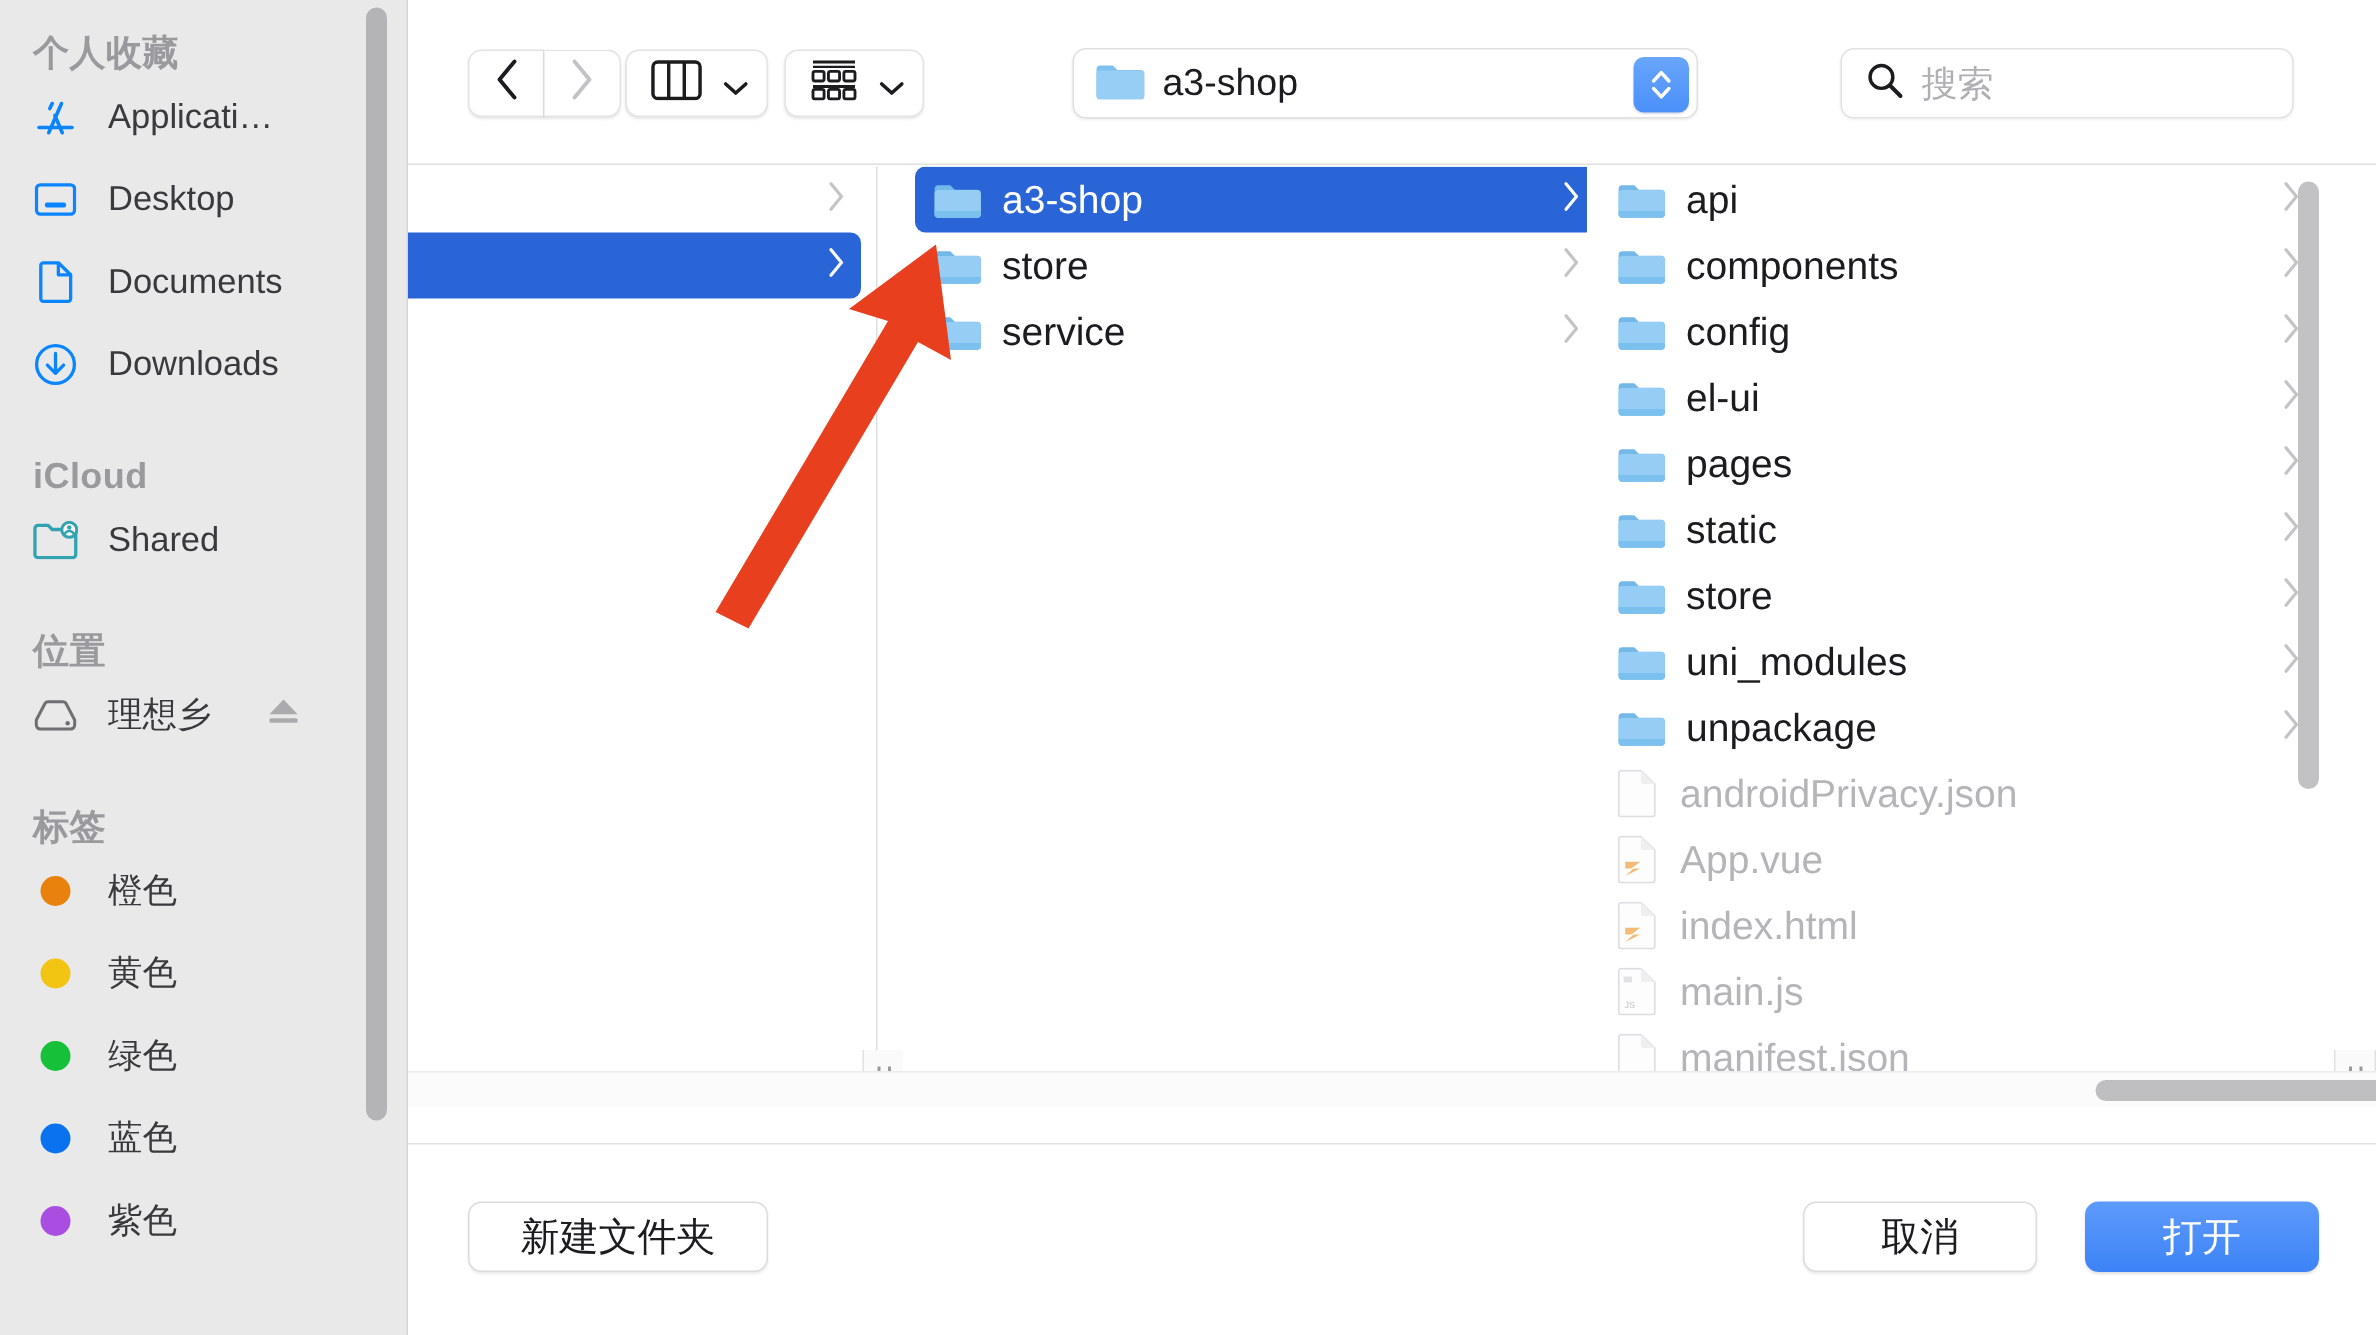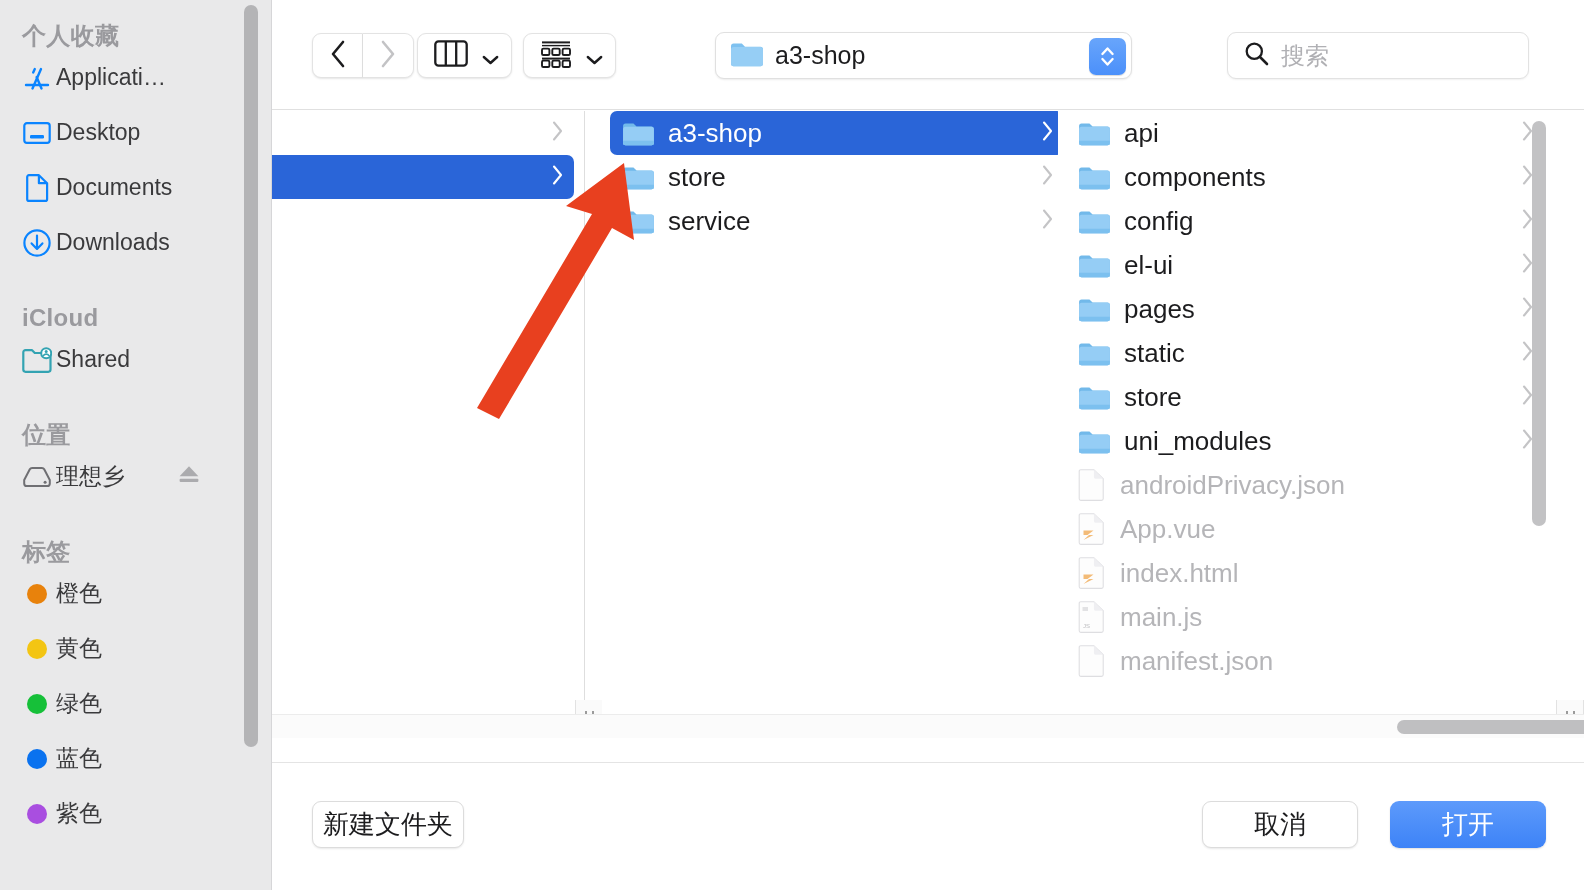--- a/index.html
+++ b/index.html
@@ -21,21 +21,21 @@
   }
   .sb-section {
     font-size: 24px; color: #9a9a9e; font-weight: 600;
     padding: 0 0 0 22px; height: 28px; line-height: 28px;
     letter-spacing: .3px;
   }
   .sb-section.first { margin-top: 22px; }
   .sb-section.gap { margin-top: 34px; }
   .sb-item {
     display: flex; align-items: center;
-    height: 55px; padding-left: 22px; gap: 4px;
+    height: 55px; padding-left: 22px; gap: 20px;
     font-size: 23px; color: #3a3a3c;
   }
   .sb-item .lbl { white-space: nowrap; }
   .sb-ic { width: 30px; height: 30px; flex: 0 0 30px;
            display: flex; align-items: center; justify-content: center; }
   .sb-ic svg { display: block; }
   .dot { width: 20px; height: 20px; border-radius: 50%; display: block; }
   .eject { margin-left: auto; margin-right: 70px; opacity: .55; }
   .sb-scroll {
     position: absolute; right: 14px; top: 5px;
@@ -164,21 +164,21 @@
   }
   .btn.plain {
     background: #ffffff; border: 1px solid #dcdcdc;
     color: #1c1c1e; box-shadow: 0 1px 2px rgba(0,0,0,.09);
   }
   .btn.primary {
     background: linear-gradient(#5d9afb, #3d83f7);
     color: #ffffff; border: none;
     box-shadow: 0 1px 2px rgba(0,0,0,.13);
   }
-  #new-folder-btn { left: 40px; top: 38px; width: 152px; height: 47px; }
+  #new-folder-btn { left: 40px; top: 38px; width: 200px; height: 47px; }
   #cancel-btn     { left: 930px; top: 38px; width: 156px; height: 47px; }
   #open-btn       { left: 1118px; top: 38px; width: 156px; height: 47px; }
 
   
   .annot { position: absolute; left: 0; top: 0; width: 1584px; height: 890px; pointer-events: none; }
 </style>
 </head>
 <body>
 
 <div id="root">
@@ -538,20 +538,33 @@
                   <path d="M1 6.2a2.6 2.6 0 0 1 2.6-2.6h8.2l3.2 3.1h15.4a2.6 2.6 0 0 1 2.6 2.6v14.3a2.6 2.6 0 0 1-2.6 2.6H3.6A2.6 2.6 0 0 1 1 23.6z" fill="#72b9ea"></path>
                   <path d="M1 9.6a2.6 2.6 0 0 1 2.6-2.6h26.8a2.6 2.6 0 0 1 2.6 2.6v14a2.6 2.6 0 0 1-2.6 2.6H3.6A2.6 2.6 0 0 1 1 23.6z" fill="#95cdf5"></path>
                   <path d="M1 21.5 H33 V23.6a2.6 2.6 0 0 1-2.6 2.6H3.6A2.6 2.6 0 0 1 1 23.6z" fill="#7cc0ef"></path>
                 </svg>
               </span>
               <span class="name">uni_modules</span>
               <span class="arrow"><svg width="13" height="22" viewBox="0 0 13 22" fill="none">
                   <path d="M3 2.5 L10 11 L3 19.5" stroke="#8a8a8e" stroke-width="2.1" stroke-linecap="round" stroke-linejoin="round"></path>
                 </svg></span>
             </div>
+            <div class="row">
+              <span class="ficon">
+                <svg width="32" height="26" viewBox="0 0 33 27">
+                  <path d="M1 6.2a2.6 2.6 0 0 1 2.6-2.6h8.2l3.2 3.1h15.4a2.6 2.6 0 0 1 2.6 2.6v14.3a2.6 2.6 0 0 1-2.6 2.6H3.6A2.6 2.6 0 0 1 1 23.6z" fill="#72b9ea"></path>
+                  <path d="M1 9.6a2.6 2.6 0 0 1 2.6-2.6h26.8a2.6 2.6 0 0 1 2.6 2.6v14a2.6 2.6 0 0 1-2.6 2.6H3.6A2.6 2.6 0 0 1 1 23.6z" fill="#95cdf5"></path>
+                  <path d="M1 21.5 H33 V23.6a2.6 2.6 0 0 1-2.6 2.6H3.6A2.6 2.6 0 0 1 1 23.6z" fill="#7cc0ef"></path>
+                </svg>
+              </span>
+              <span class="name">unpackage</span>
+              <span class="arrow"><svg width="13" height="22" viewBox="0 0 13 22" fill="none">
+                  <path d="M3 2.5 L10 11 L3 19.5" stroke="#8a8a8e" stroke-width="2.1" stroke-linecap="round" stroke-linejoin="round"></path>
+                </svg></span>
+            </div>
             <div class="row dim">
               <span class="docicon">
                 <svg width="27" height="32" viewBox="0 0 27 32">
                   <path d="M1.2 2.3a1.6 1.6 0 0 1 1.6-1.6h13.1l9.3 9v20.1a1.6 1.6 0 0 1-1.6 1.6H2.8a1.6 1.6 0 0 1-1.6-1.6z" fill="#fdfdfd" stroke="#d4d4d8" stroke-width="1.1"></path>
                   <path d="M15.9 0.7 l9.3 9 h-7.7a1.6 1.6 0 0 1-1.6-1.6z" fill="#eaeaee"></path>
                 </svg>
               </span>
               <span class="name">androidPrivacy.json</span>
             </div>
             <div class="row dim">

